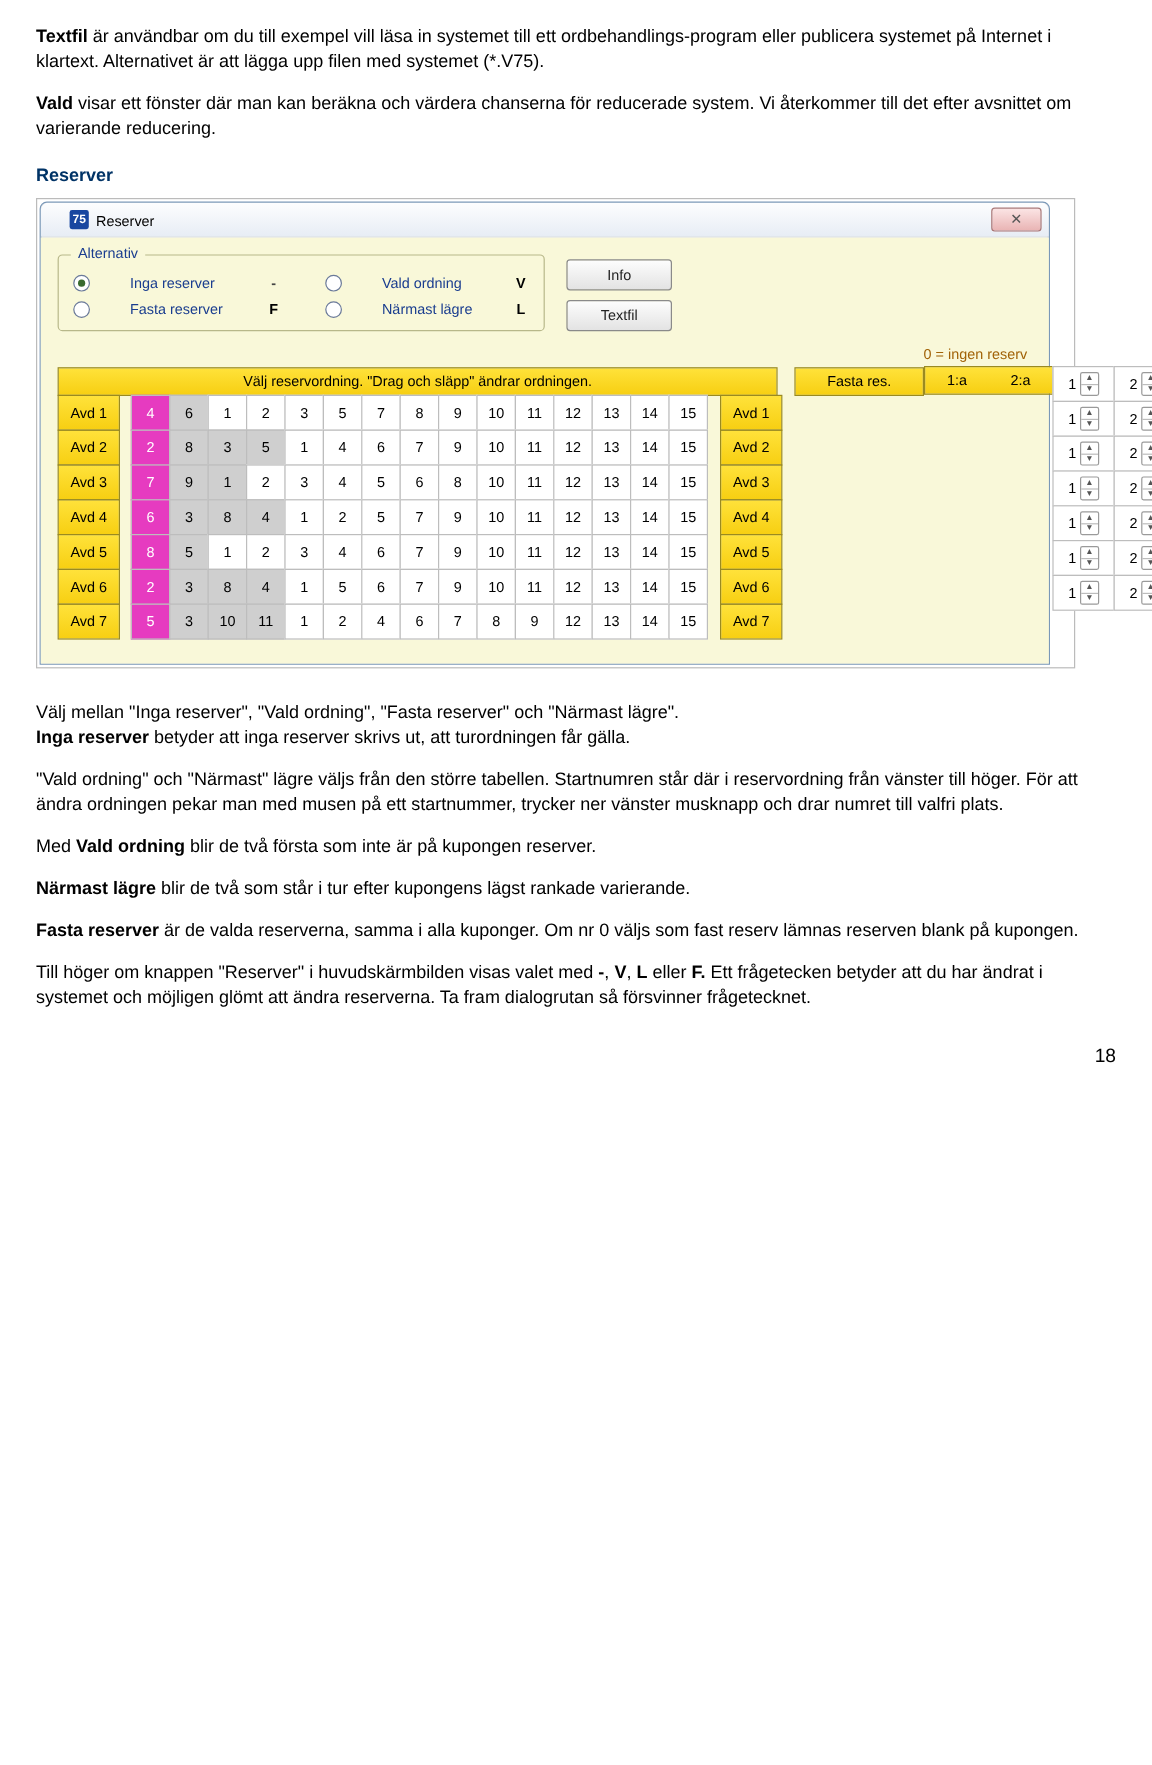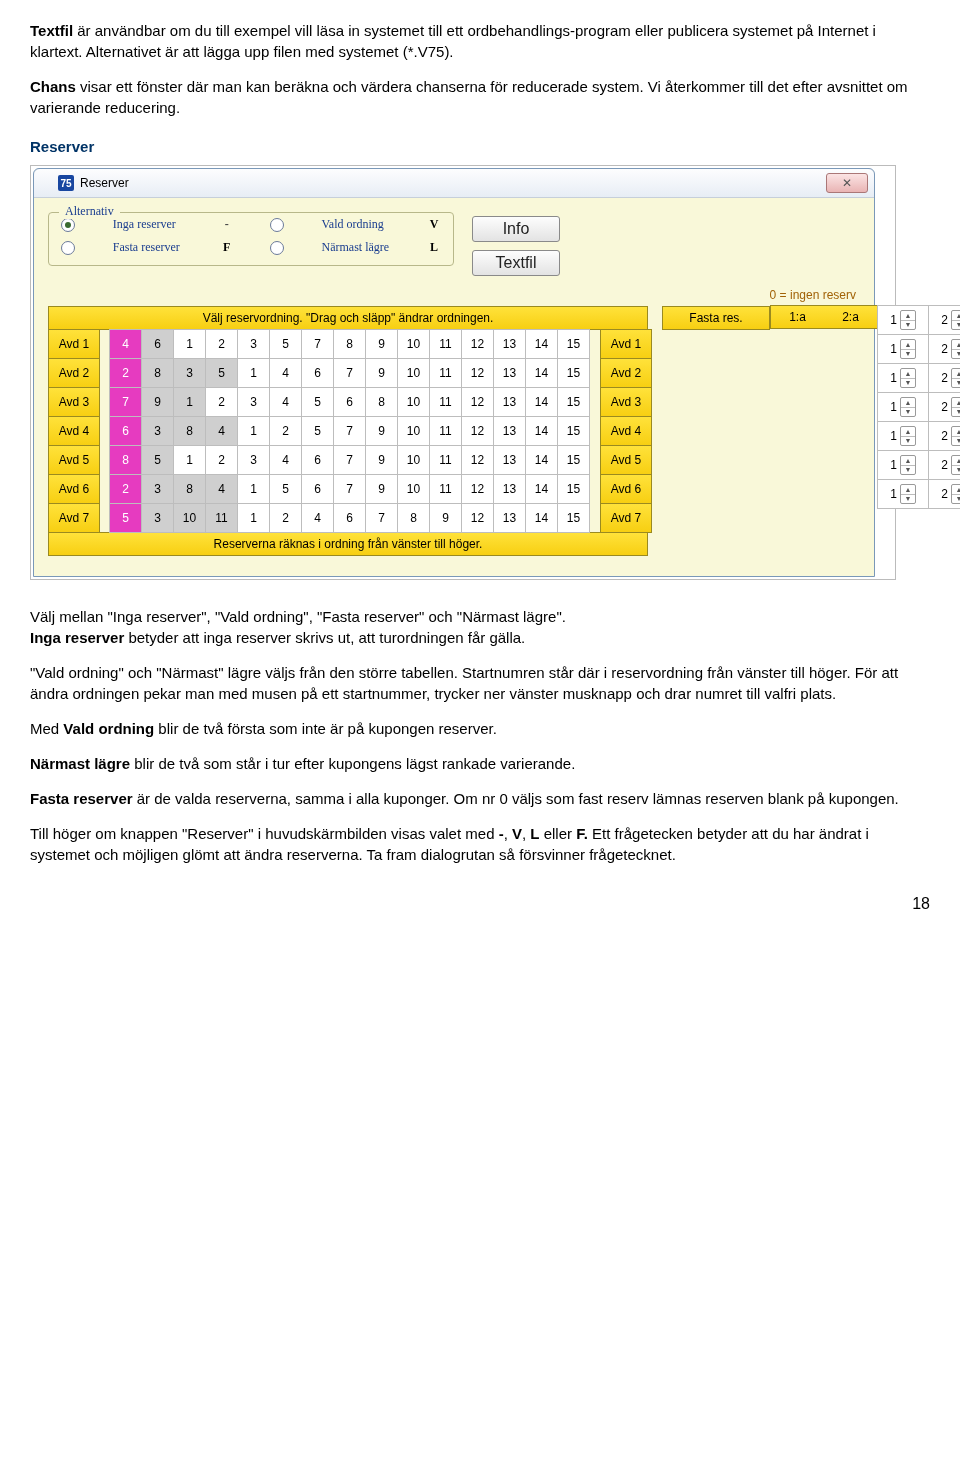--- a/index.html
+++ b/index.html
@@ -35,21 +35,21 @@
   .titlebar {
     height: 28px;
     display: flex;
     align-items: center;
     justify-content: space-between;
     padding: 0 6px 0 8px;
     background: linear-gradient(#fdfdfe,#e7edf5);
     border-bottom: 1px solid #c6cfda;
     border-radius: 6px 6px 0 0;
   }
-  .title-left { display:flex; align-items:center; gap:6px;padding-left:16px; }
+  .title-left { display:flex; align-items:flex-end; gap:6px;padding-left:16px; }
   .app-icon {
     width: 16px; height:16px; background:#1846a0; color:#fff;
     font-size:10px; font-weight:bold; display:flex;align-items:center;justify-content:center;
     border-radius:2px;
   }
   .titlebar .title-text { font-size:12px; }
   .close-btn {
     width: 40px; height:18px; border:1px solid #a77; border-radius:3px;
     background: linear-gradient(#fbe4e4,#e9b4b4);
     color:#555; display:flex;align-items:center;justify-content:center;
@@ -59,24 +59,23 @@
   .dialog-body {
     background:#f9f8d9;
     padding: 14px 14px 20px 14px;
   }
 
   .top-row { display:flex; gap:18px; align-items:flex-start; }
 
   .group-box {
     border:1px solid #b8b88a;
     border-radius:4px;
-    padding: 4px 12px 10px 12px;
+    padding: 16px 12px 10px 12px;
     position: relative;
     background:#f9f8d9;
-    font-family:Liberation Serif, serif;
   }
   .group-box .legend {
     position:absolute; top:-9px; left:10px; background:#f9f8d9;
     padding:0 6px; font-size:12px; color:#1a3d8f;
   }
   .radio-grid {
     display:grid;
     grid-template-columns: auto auto 18px 22px auto auto 14px;
     row-gap:8px; column-gap:6px; align-items:center;
     font-size:12px;
@@ -88,21 +87,21 @@
   .radio.checked::after{content:"";width:6px;height:6px;border-radius:50%;background:#3a6b2f;}
   .radio-label{font-size:12px;color:#1a3d8f;}
   .hotkey{font-weight:bold;text-align:center;}
   .dash{color:#444;}
 
   .btn {
     min-width:86px; height:24px;
     background: linear-gradient(#fdfdfd,#e3e3e3);
     border:1px solid #8a8a8a; border-radius:3px;
     display:flex;align-items:center;justify-content:center;
-    font-size:16px; color:#222;
+    font-size:12px; color:#222;
   }
   .btn-col{display:flex;flex-direction:column;gap:8px;margin-top:4px;}
 
   .note-right {
     text-align:right; font-size:12px; color:#a16207;
     margin: 12px 4px 4px 0;
   }
 
   .mid-row { display:flex; gap:10px; align-items:flex-start; }
 
@@ -158,21 +157,21 @@
   .spinner div:last-child{border-bottom:none;}
   .page-num { text-align:right; margin-top:30px; font-size:16px;}
 </style>
 </head>
 <body>
 
 <p>
   <span class="bold">Textfil</span><span> är användbar om du till exempel vill läsa in systemet till ett ordbehandlings-program eller publicera systemet på Internet i klartext. Alternativet är att lägga upp filen med systemet (*.V75).</span>
 </p>
 <p>
-  <span class="bold">Chans</span><span> visar ett fönster där man kan beräkna och värdera chanserna för reducerade system. Vi återkommer till det efter avsnittet om varierande reducering.</span>
+  <span class="bold">Vald</span><span> visar ett fönster där man kan beräkna och värdera chanserna för reducerade system. Vi återkommer till det efter avsnittet om varierande reducering.</span>
 </p>
 
 <div class="section-head">Reserver</div>
 
 <div class="outer-frame">
   <div class="dialog">
     <div class="titlebar">
       <div class="title-left">
         <div class="app-icon">75</div>
         <span class="title-text">Reserver</span>
@@ -352,21 +351,20 @@
             <div class="avd-col" id="avd-right">
                 <div class="avd-cell">Avd 1</div>
                 <div class="avd-cell">Avd 2</div>
                 <div class="avd-cell">Avd 3</div>
                 <div class="avd-cell">Avd 4</div>
                 <div class="avd-cell">Avd 5</div>
                 <div class="avd-cell">Avd 6</div>
                 <div class="avd-cell">Avd 7</div>
               </div>
           </div>
-          <div class="bottom-yellow" style="width:598px;">Reserverna räknas i ordning från vänster till höger.</div>
         </div>
 
         <div class="fasta-box">
           <div class="yellow-bar res-yellow" style="justify-content:center;">
             <span style="flex:none;">Fasta res.</span>
           </div>
           <div class="yellow-bar res-yellow" style="margin-top:-1px;">
             <span>1:a</span>
             <span>2:a</span>
           </div>

